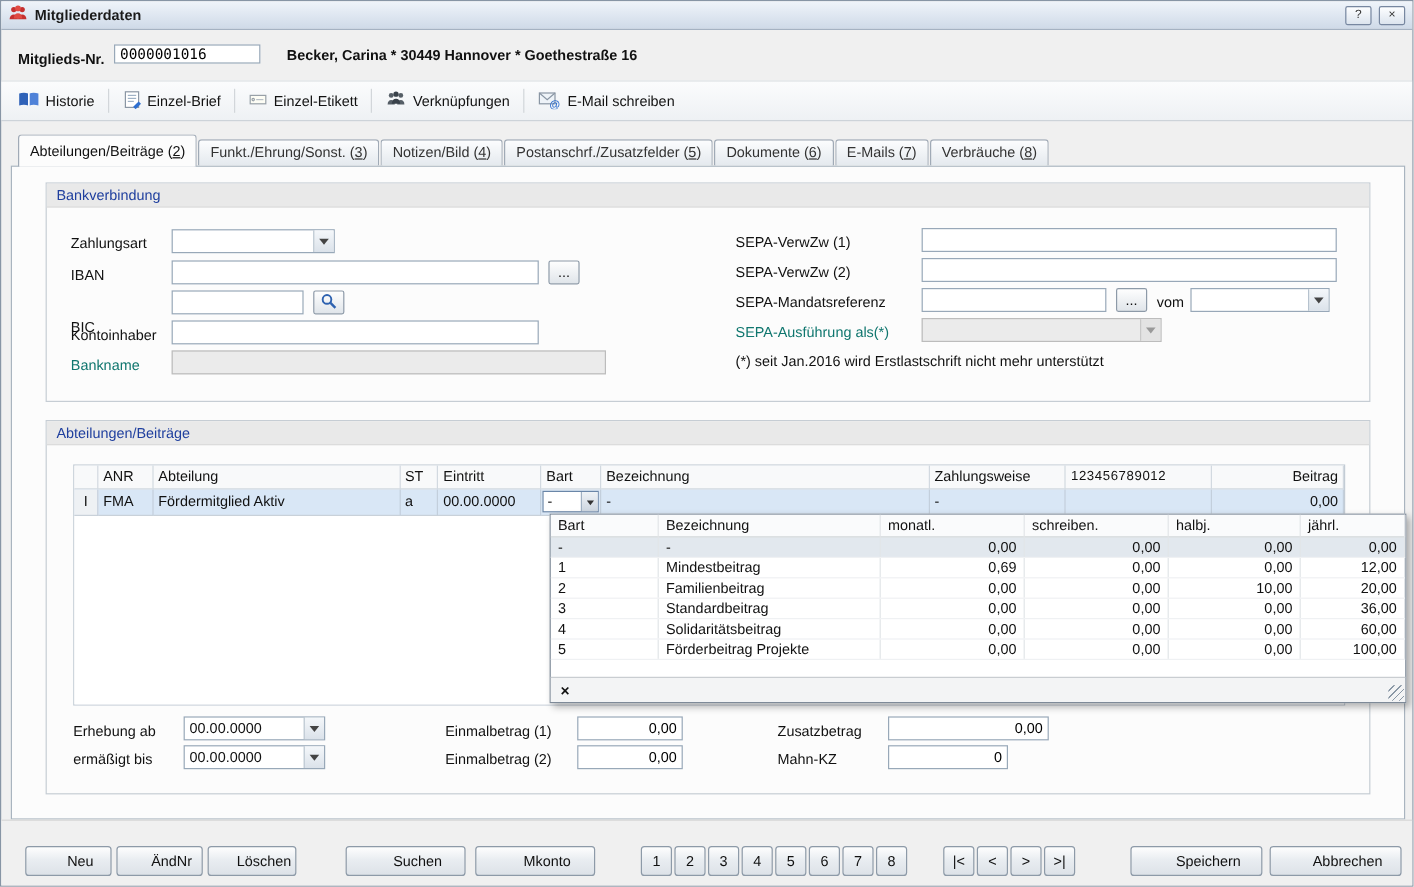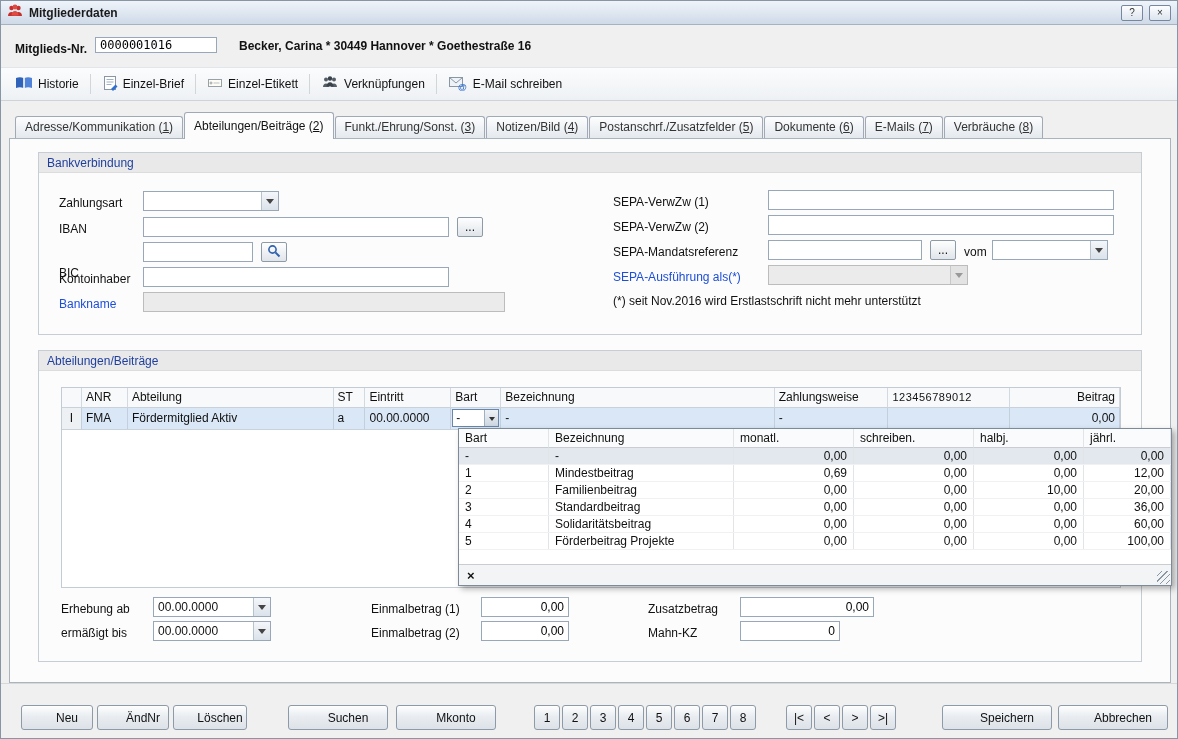--- a/index.html
+++ b/index.html
@@ -46,21 +46,21 @@
   
   .panel { position:absolute; left:8px; top:137px; width:1162px; height:545px;
            background:#fcfcfc; border:1px solid #a9b4bf; }
   .group { position:absolute; border:1px solid #c6cdd4; background:#fcfcfc; }
   .g-bank { left:28px; top:13px; width:1104px; height:183px; }
   .g-abt  { left:28px; top:211px; width:1104px; height:312px; }
   .sect { position:absolute; left:0; right:0; top:0; height:20px; background:#e9e9e9;
           border-bottom:1px solid #dcdcdc; line-height:20px; padding-left:8px;
           color:#1f3f9e; }
   .lbl { position:absolute; line-height:20px; white-space:nowrap; }
-  .lbl.dim { color:#1d4ed8; }
+  .lbl.dim { color:#0f766e; }
   .tb { position:absolute; height:20px; border:1px solid #98a8b8; background:#fff;
         padding:0 4px; font:12px "Liberation Sans",sans-serif; }
   .tb.num { text-align:right; }
   .tb.dis { background:#ebebeb; border-color:#bcbcbc; color:#888; }
   .combo { position:absolute; height:20px; border:1px solid #98a8b8; background:#fff;
            display:flex; }
   .combo .ctext { flex:1; line-height:18px; padding:0 4px; overflow:hidden; white-space:nowrap; }
   .combo .carrow { width:17px; border-left:1px solid #b6c2ce;
                    background:linear-gradient(180deg,#f4f7fa,#dbe2ea);
                    display:flex; align-items:center; justify-content:center; }
@@ -203,21 +203,20 @@
             <rect x="1.5" y="2.5" width="13" height="9" fill="#eef3f8" stroke="#8a96a4"></rect>
             <path d="M1.5 2.5 L8 8 L14.5 2.5" fill="none" stroke="#8a96a4"></path>
             <text x="10" y="15" font-size="9" fill="#2e6fd0" font-weight="bold">@</text>
           </svg></span>
       <span>E-Mail schreiben</span>
     </div>
   </div>
 
   <div class="tabstrip">
 
-  <div class="tab"><span>Adresse/Kommunikation (</span><u>1</u><span>)</span></div>
       <div class="tab active"><span>Abteilungen/Beiträge (</span><u>2</u><span>)</span></div>
       <div class="tab"><span>Funkt./Ehrung/Sonst. (</span><u>3</u><span>)</span></div>
       <div class="tab"><span>Notizen/Bild (</span><u>4</u><span>)</span></div>
       <div class="tab"><span>Postanschrf./Zusatzfelder (</span><u>5</u><span>)</span></div>
       <div class="tab"><span>Dokumente (</span><u>6</u><span>)</span></div>
       <div class="tab"><span>E-Mails (</span><u>7</u><span>)</span></div>
       <div class="tab"><span>Verbräuche (</span><u>8</u><span>)</span></div>
     </div>
 
   <div class="panel">
@@ -264,21 +263,21 @@
         <span class="ctext"></span>
         <span class="carrow"></span>
       </div>
 
       <span class="lbl dim" style="left:574px; top:114px;">SEPA-Ausführung als(*)</span>
       <div class="combo dis" style="left:729px; top:112px; width:200px;">
         <span class="ctext"></span>
         <span class="carrow"></span>
       </div>
 
-      <span class="lbl" style="left:574px; top:138px;">(*) seit Nov.2016 wird Erstlastschrift nicht mehr unterstützt</span>
+      <span class="lbl" style="left:574px; top:138px;">(*) seit Jan.2016 wird Erstlastschrift nicht mehr unterstützt</span>
     </div>
 
     <div class="group g-abt">
       <div class="sect">Abteilungen/Beiträge</div>
 
       <div class="gtable">
         <div class="grow header">
           <span class="gcell gt-c0"></span>
           <span class="gcell gt-c1">ANR</span>
           <span class="gcell gt-c2">Abteilung</span>

